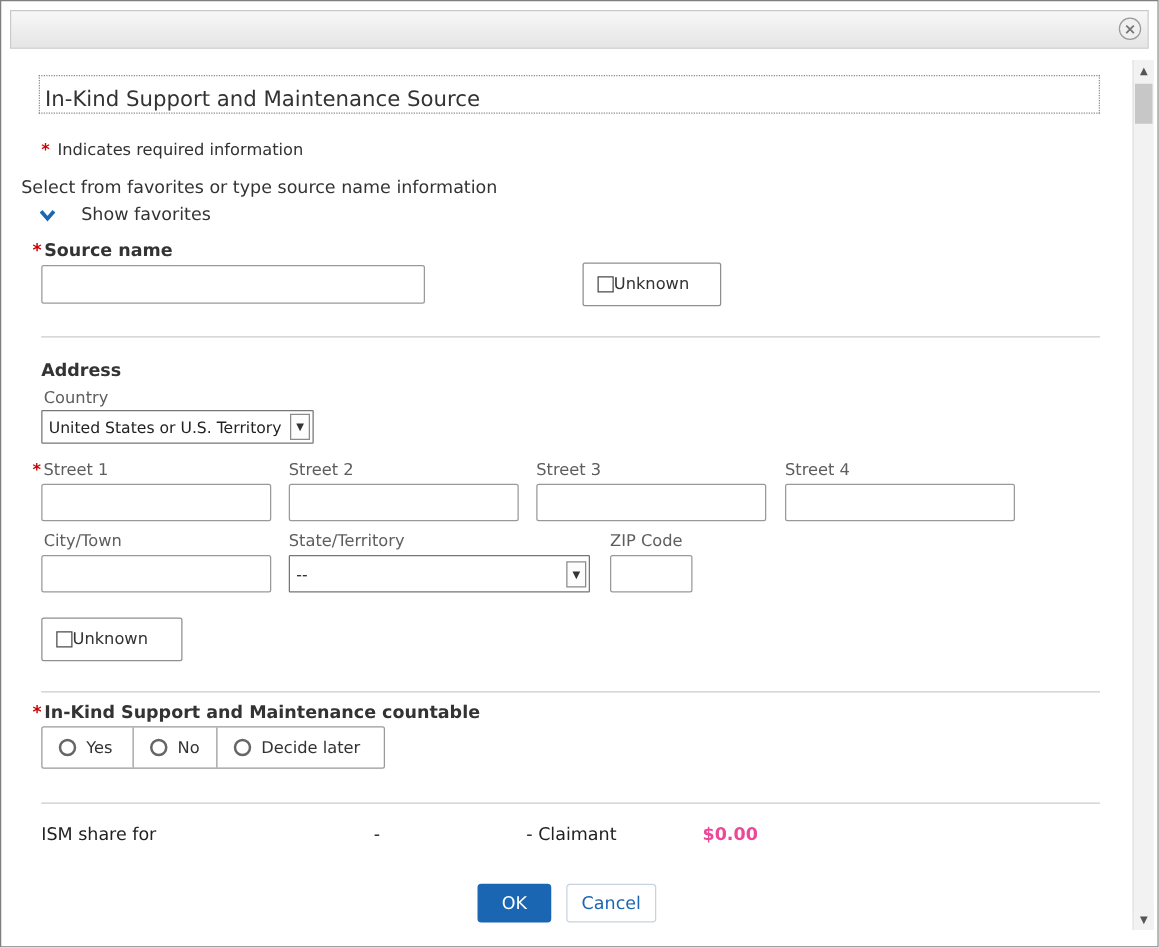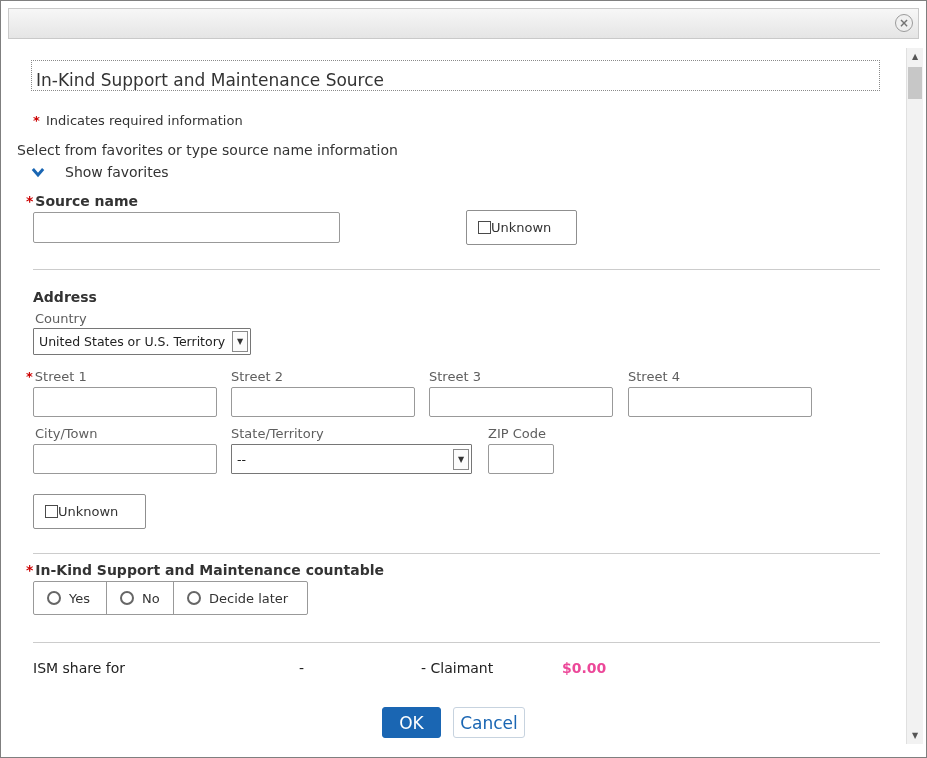--- a/index.html
+++ b/index.html
@@ -105,21 +105,21 @@
   .radio {
     width:14px; height:14px; border:2px solid #666; border-radius:50%;
     background:#fff; flex:0 0 auto;
   }
 
   .ism-text { font-size:14px; color:#222; white-space:nowrap; }
   .ism-amount { font-size:14px; font-weight:bold; color:#ec4899; }
 
   .btn {
     position:absolute; height:31px; border-radius:3px; font-family:inherit;
-    font-size:17px; cursor:pointer;
+    font-size:14px; cursor:pointer;
   }
   .btn-ok {
     left:381px; top:706px; width:59px;
     background:#1a66b3; color:#fff; border:1px solid #1a66b3;
   }
   .btn-cancel {
     left:452px; top:706px; width:72px;
     background:#fff; color:#1a66b3; border:1px solid #c7d3df;
   }
 </style>

